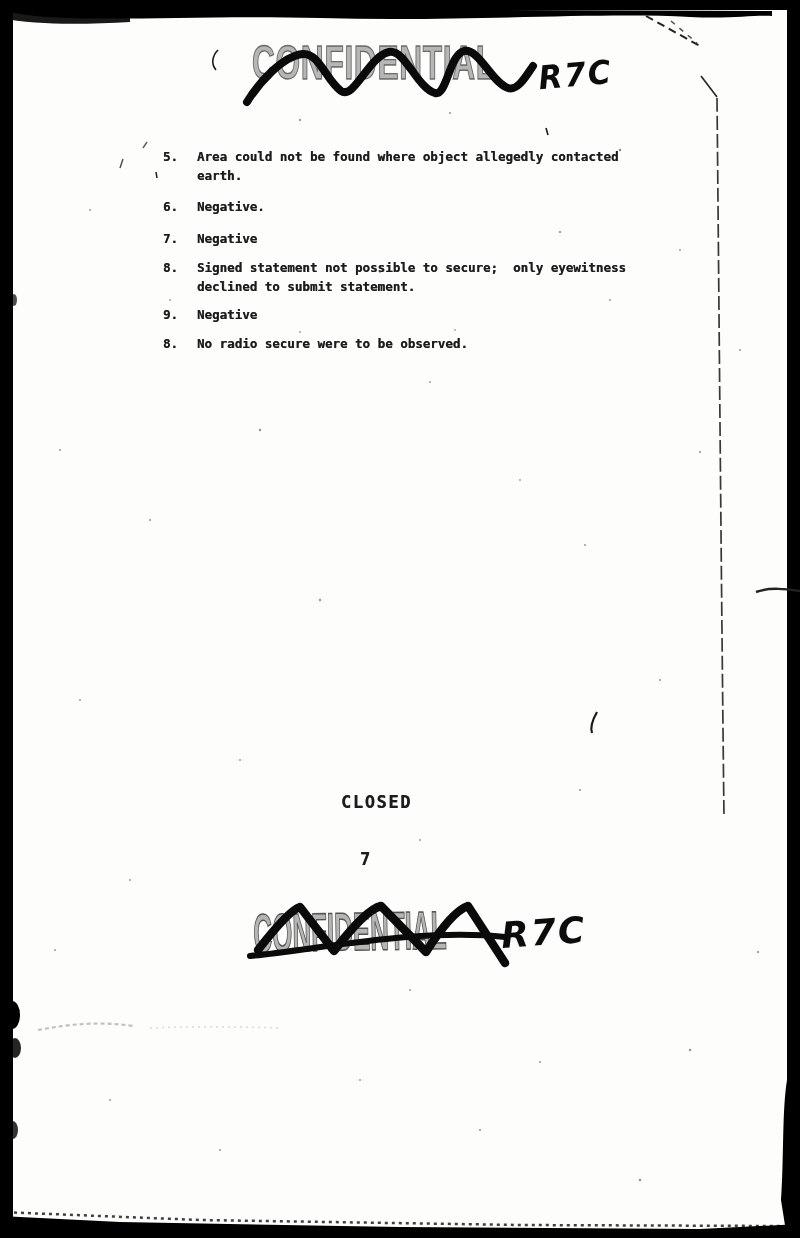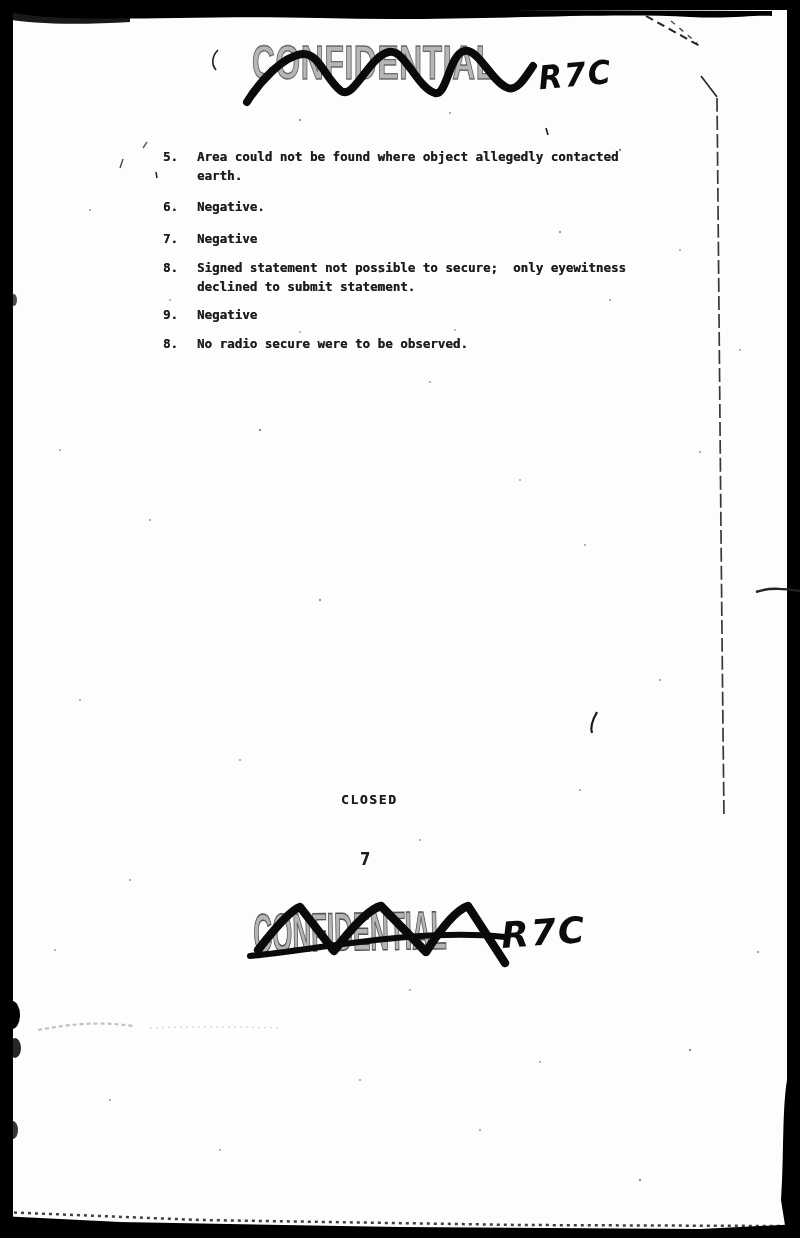--- a/index.html
+++ b/index.html
@@ -17,21 +17,21 @@
   }
   .list{position:absolute;left:163px;top:147px;width:470px;font-size:12.5px;line-height:19px;}
   .item{display:flex;}
   .item .num{width:34px;flex:0 0 34px;}
   .item .txt{white-space:pre-wrap;width:432px;}
   .item:nth-child(2){margin-top:12px;}
   .item:nth-child(3){margin-top:13px;}
   .item:nth-child(4){margin-top:10px;}
   .item:nth-child(5){margin-top:9px;}
   .item:nth-child(6){margin-top:10px;}
-  .closed{position:absolute;left:341px;top:792px;font-size:13px;letter-spacing:1.6px;}
+  .closed{position:absolute;left:341px;top:792px;font-size:17px;letter-spacing:1.6px;}
   .pageno{position:absolute;left:360px;top:849px;font-size:17px;}
   
   .stamp{
     position:absolute;font-family:"Liberation Sans", sans-serif;font-weight:bold;
     line-height:1;white-space:nowrap;
     color:rgba(110,110,110,0.14);
     -webkit-text-stroke:1.3px rgba(62,62,62,0.72);
     text-shadow:0 0 1px rgba(80,80,80,0.35);
     transform-origin:left top;
   }

